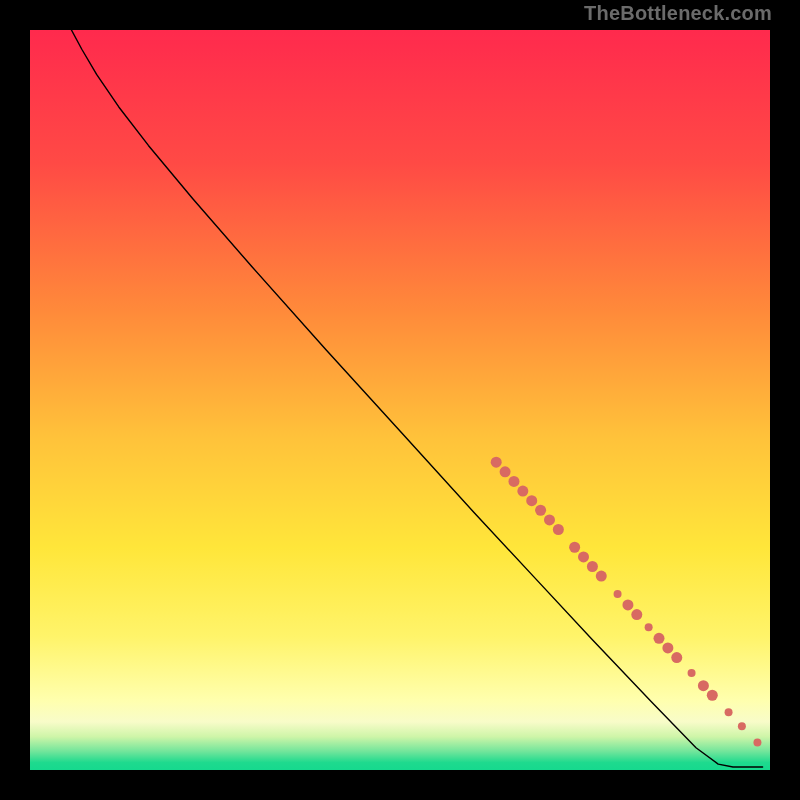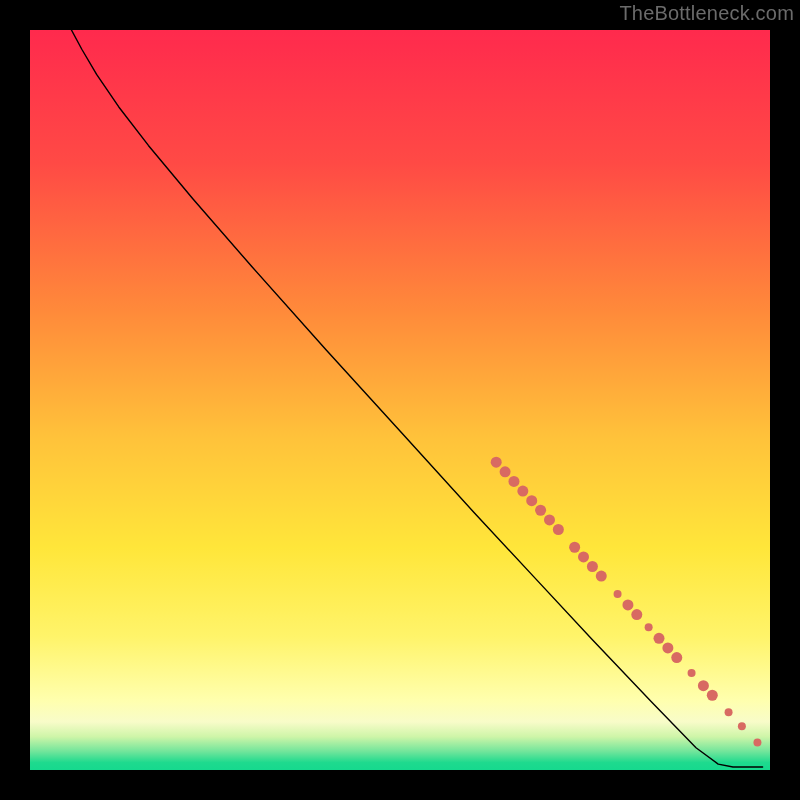--- a/index.html
+++ b/index.html
@@ -13,23 +13,23 @@
   }
   .frame {
     position: relative;
     width: 800px;
     height: 800px;
     background: #000000;
   }
   .attribution {
     position: absolute;
     top: 2px;
-    right: 6px;
+    right: 28px;
     font-size: 20px;
-    font-weight: 400;
+    font-weight: 700;
     color: #6b6b6b;
     letter-spacing: 0.2px;
   }
   .plot-area {
     position: absolute;
     left: 30px;
     top: 30px;
     width: 740px;
     height: 740px;
   }

